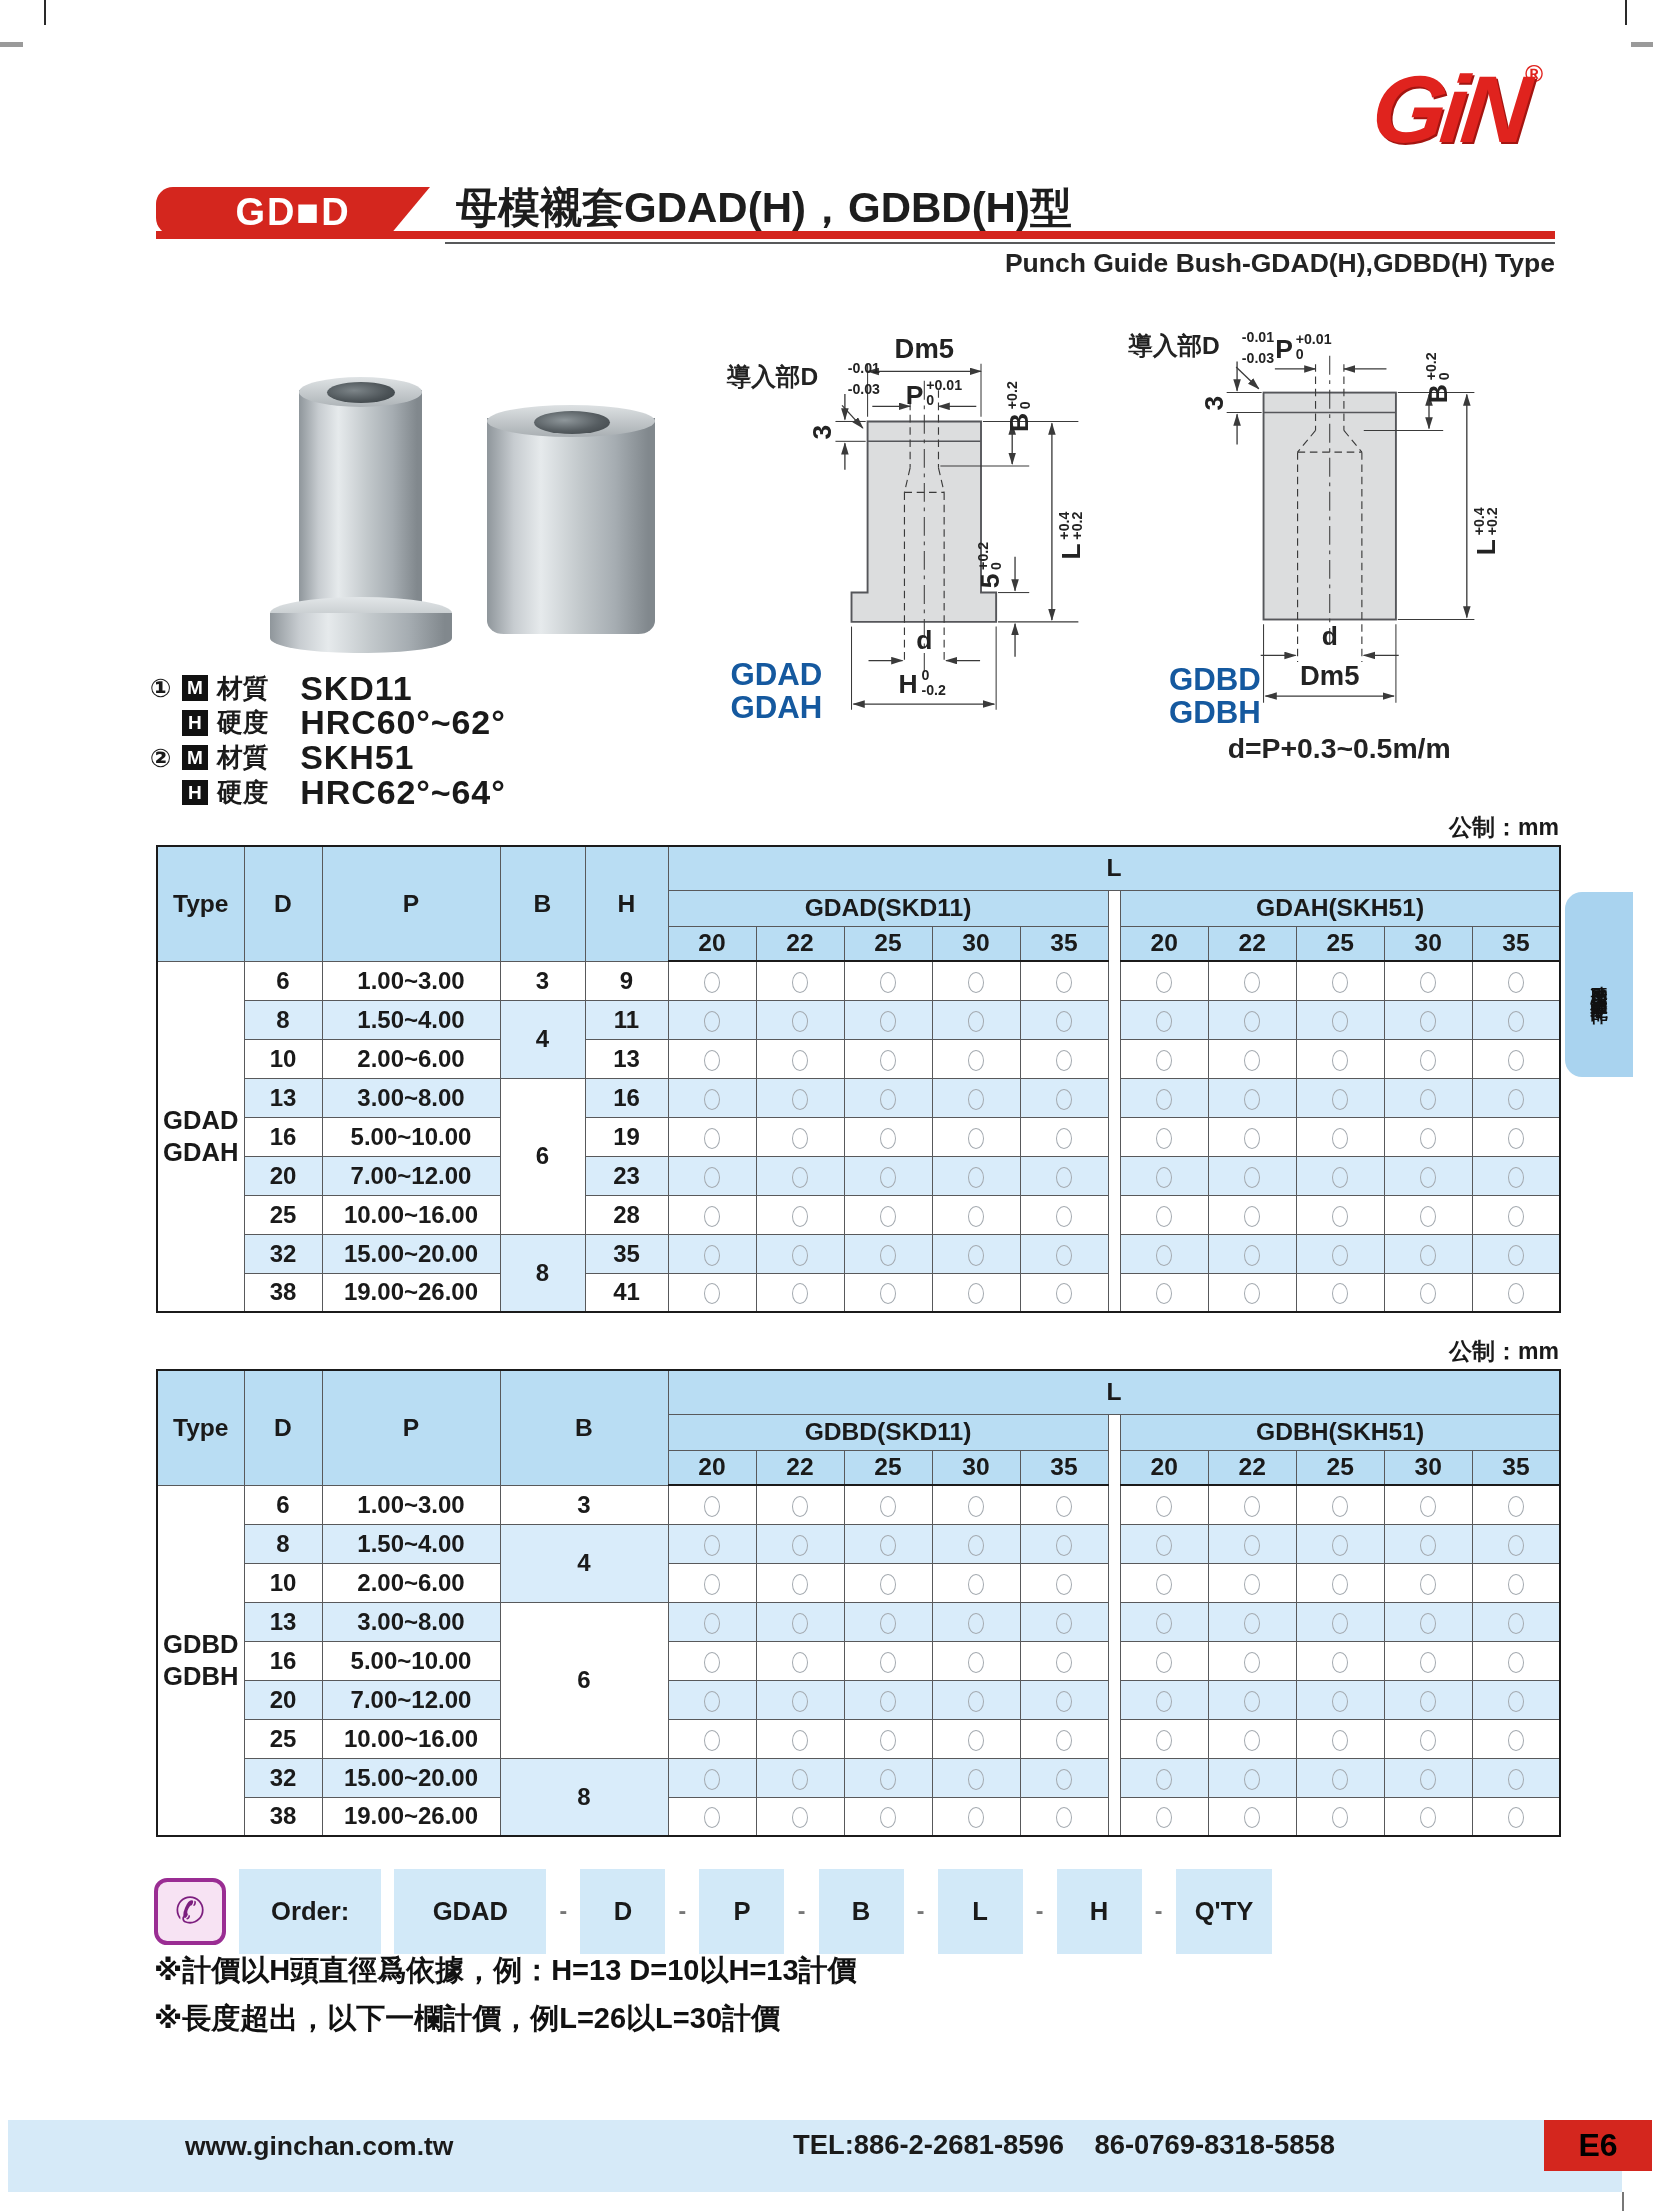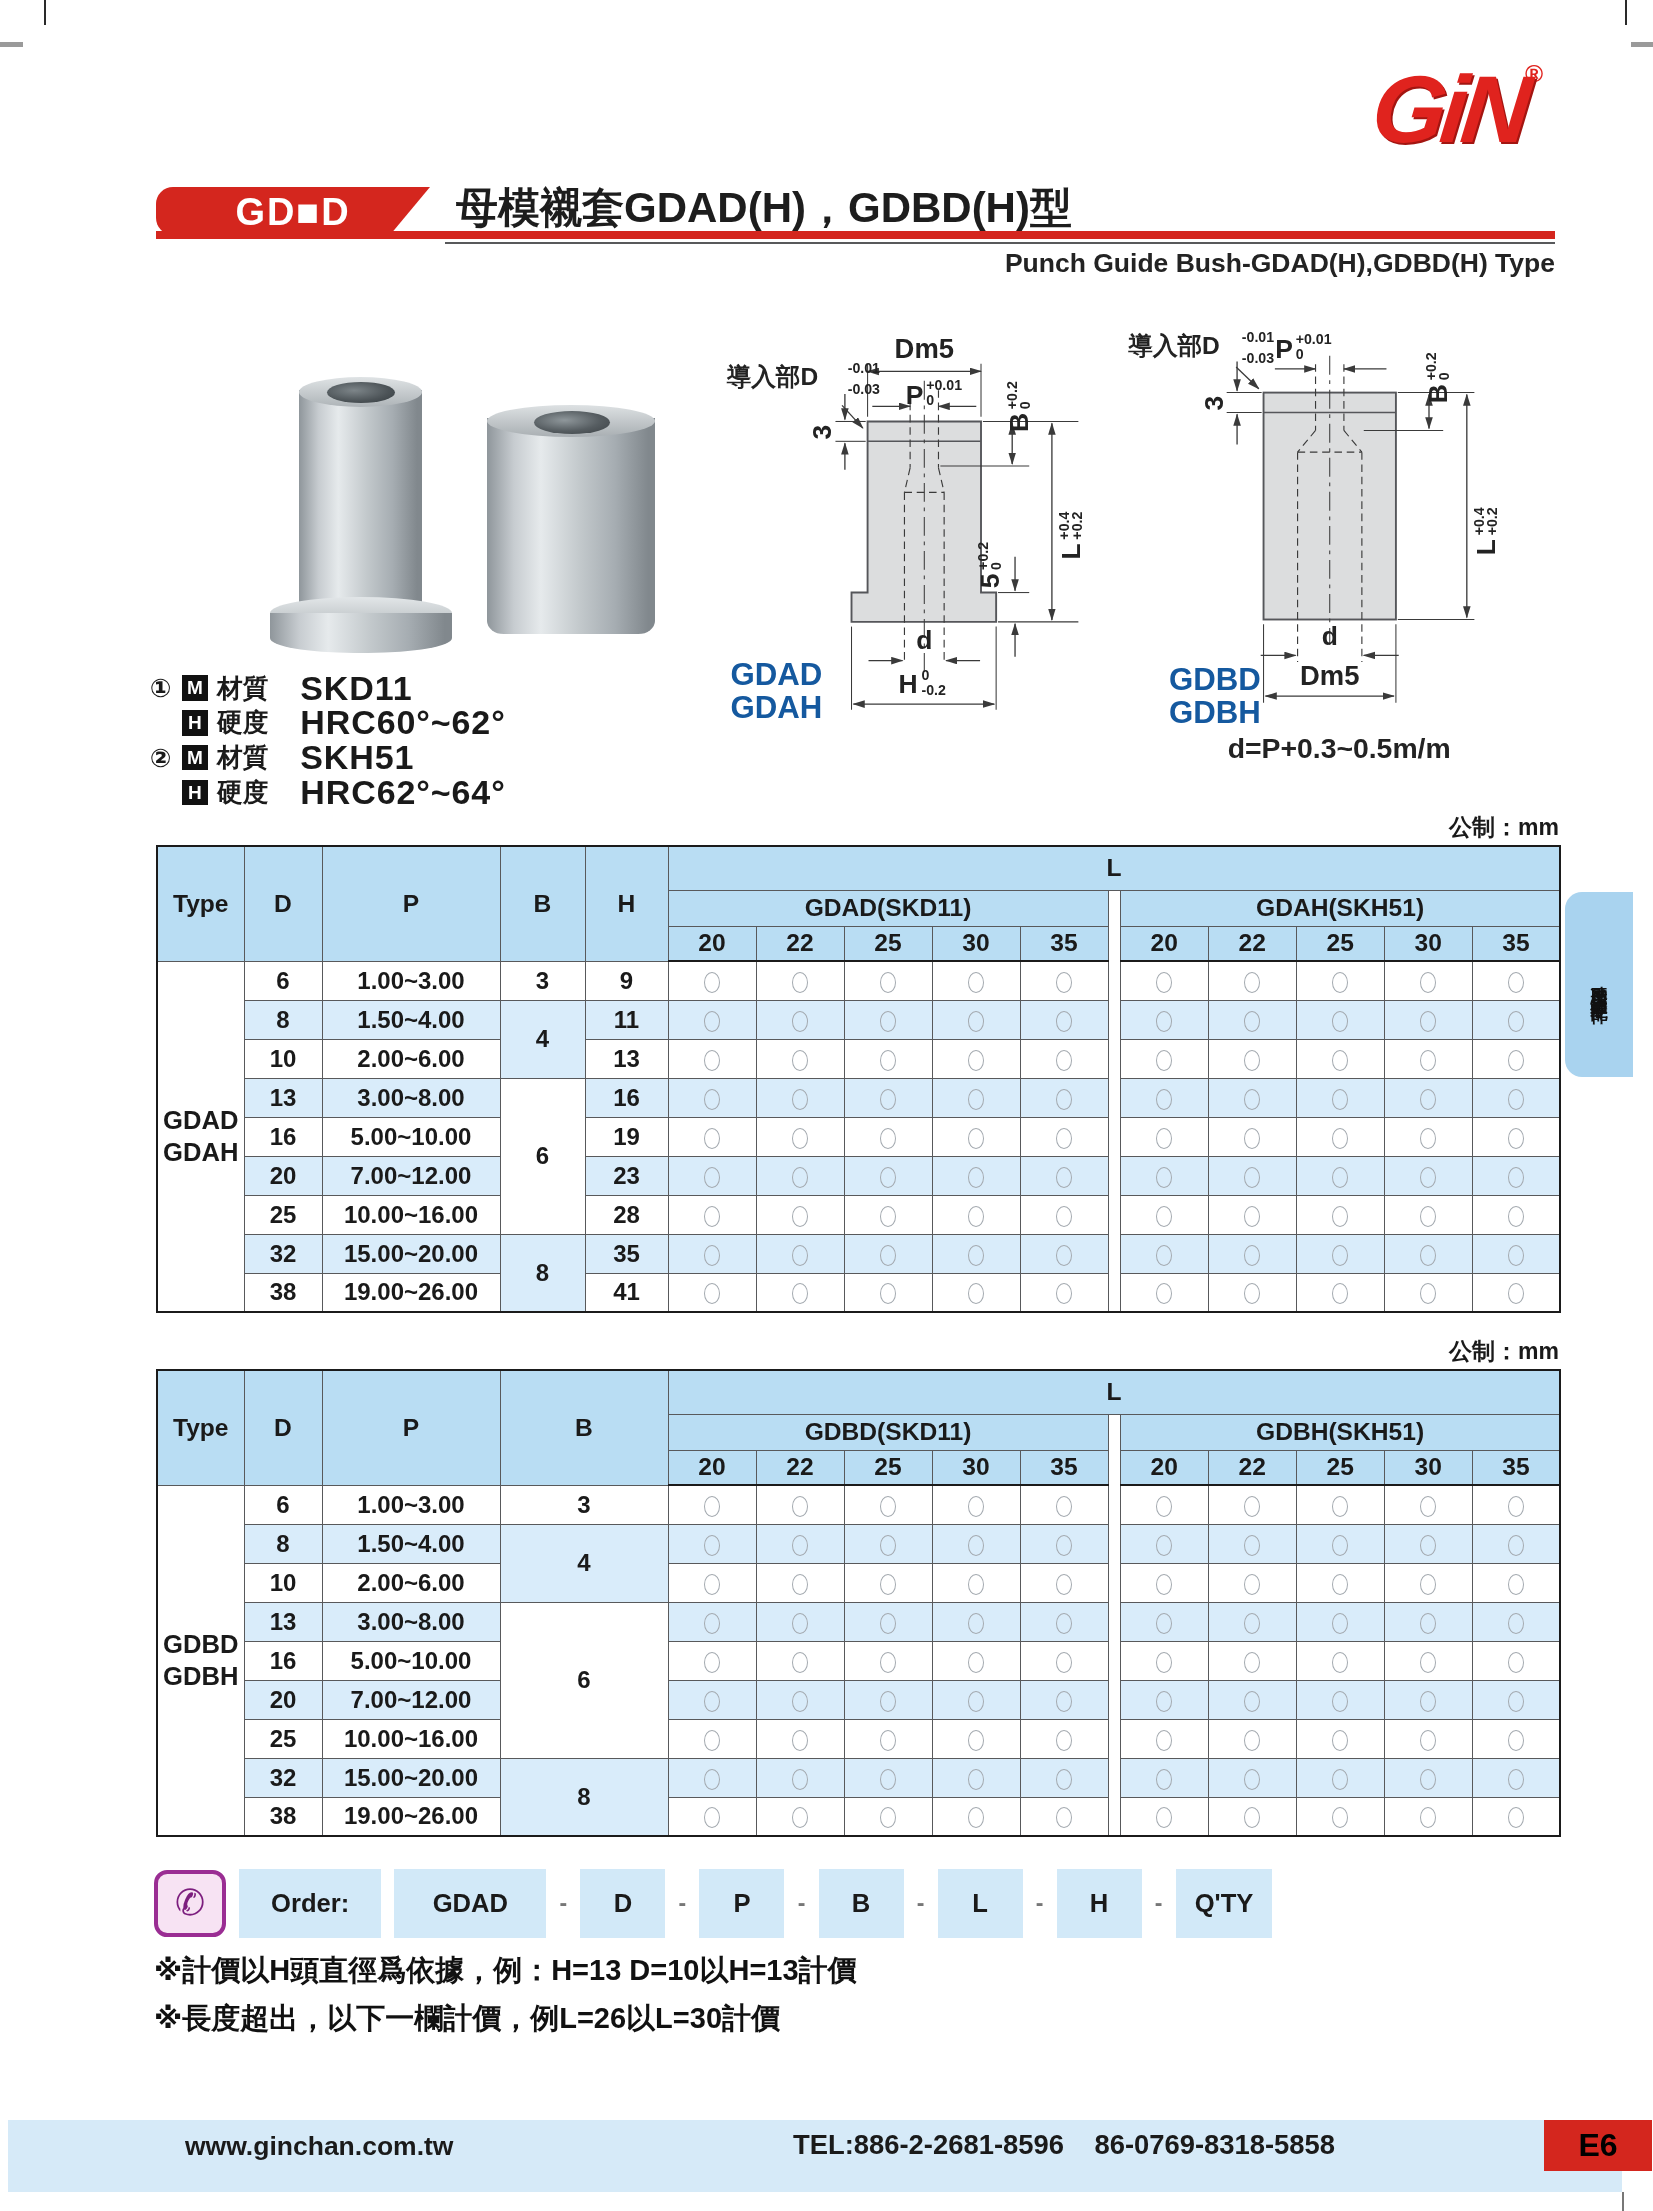--- a/index.html
+++ b/index.html
@@ -97,21 +97,21 @@
   .dtable td.bcell.shade{background:#D9ECFA !important;}
   .dtable .gapcell{background:#fff !important;border-top:none !important;border-bottom:none !important;}
   .circle{display:inline-block;width:14px;height:19px;border:1.9px solid #A4AAB0;
           border-radius:50%;background:transparent;vertical-align:middle;}
 
   
   .order{position:absolute;left:154px;top:1869px;display:flex;align-items:center;gap:13.2px;}
   .phone-box{width:64px;height:59px;border:4.7px solid #9A2D93;border-radius:13.2px;background:#F7E3F3;
              text-align:center;line-height:57px;font-size:36px;color:#7C1E7E;font-weight:700;}
   .obox{background:#D2E9F8;height:51px;line-height:51px;text-align:center;
-        font-size:25.6px;font-weight:700;padding:9px 19px;}
+        font-size:25.6px;font-weight:700;padding:17px 19px;}
   .obox.first{min-width:104px;}
   .sep{font-size:23px;font-weight:700;color:#777;}
 
   
   .note{position:absolute;left:154px;font-size:29px;font-weight:900;color:#111;}
 
   
   .footer-bar{position:absolute;left:7.6px;top:2120px;width:1614px;height:72px;background:#D6EAF8;}
   .site{position:absolute;left:185px;top:2131px;font-size:26.5px;font-weight:600;}
   .tels{position:absolute;left:662px;top:2129px;width:804px;text-align:center;font-size:27.4px;font-weight:700;}

